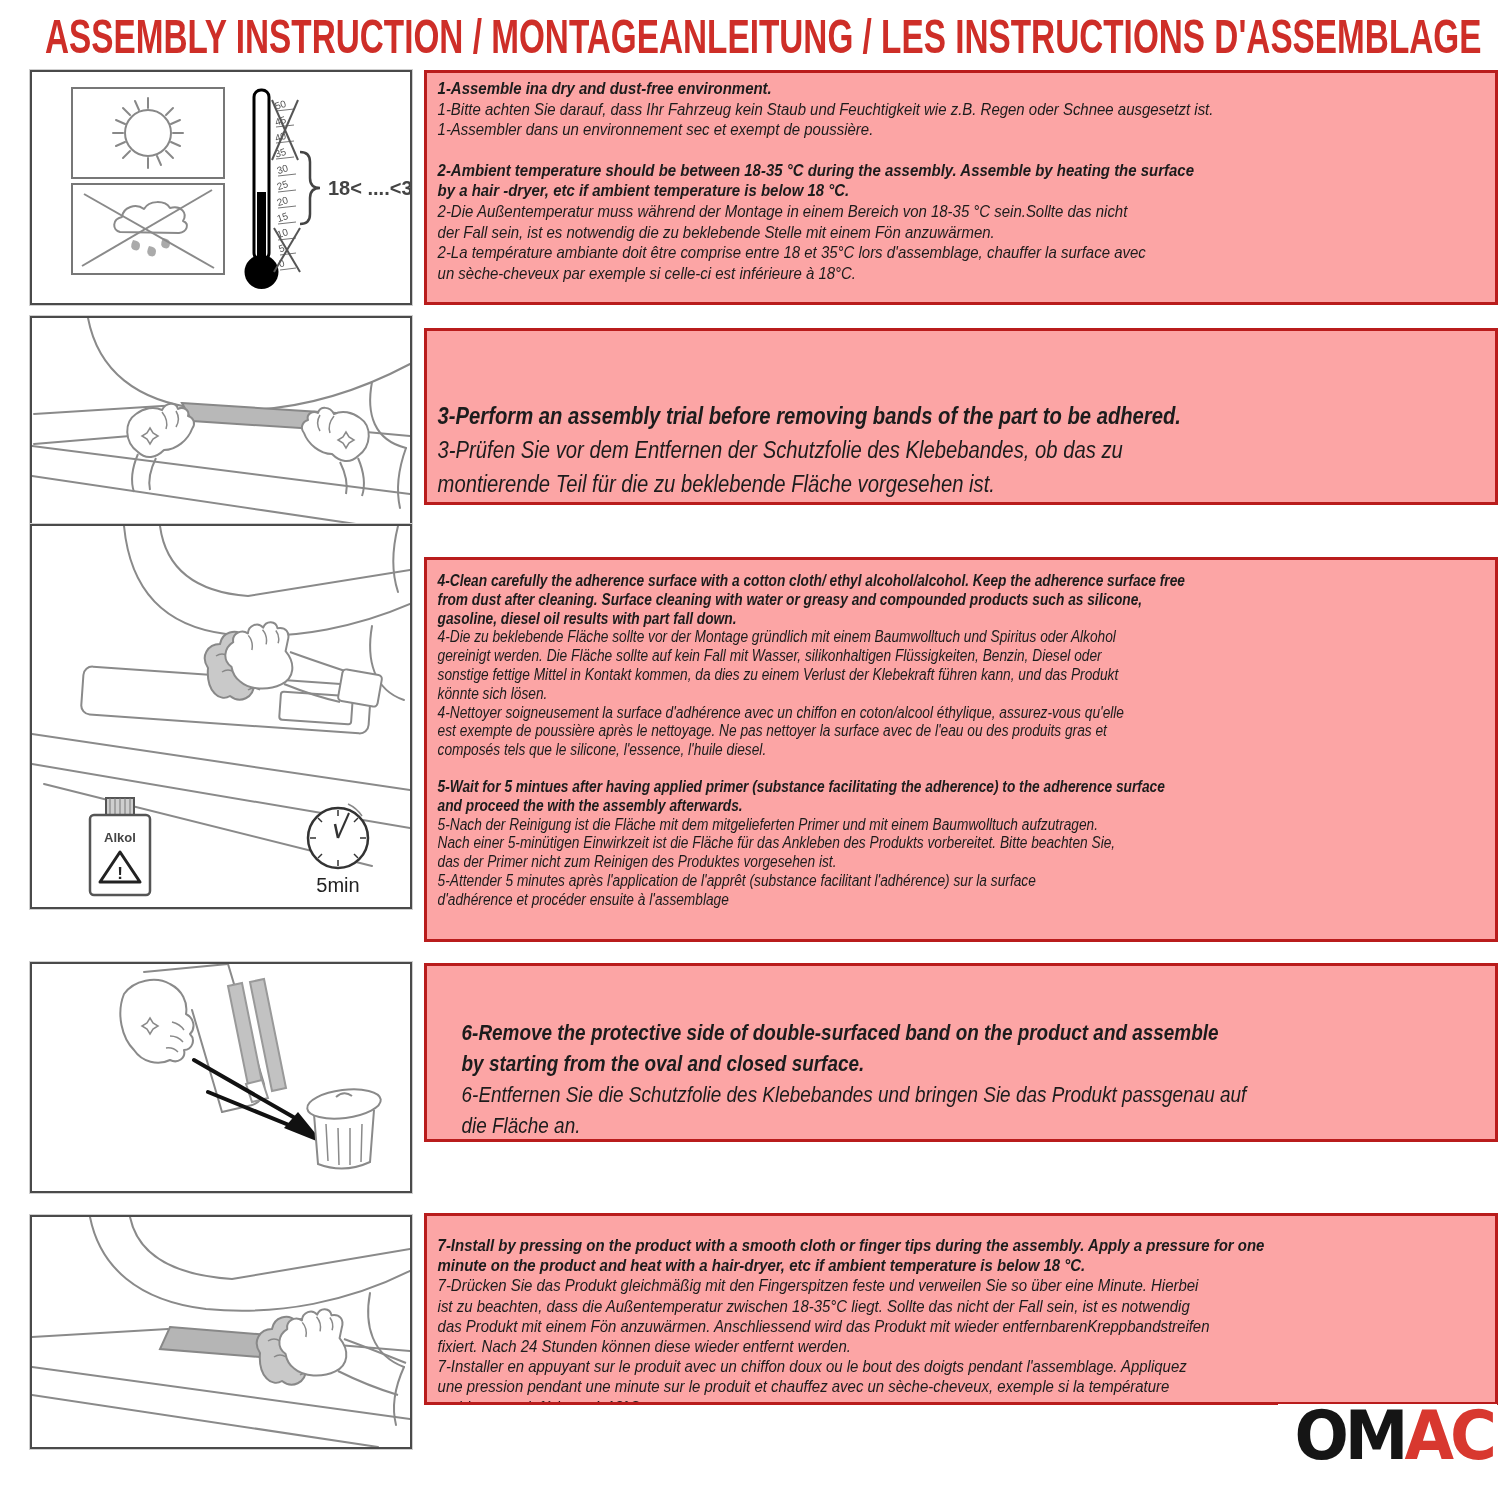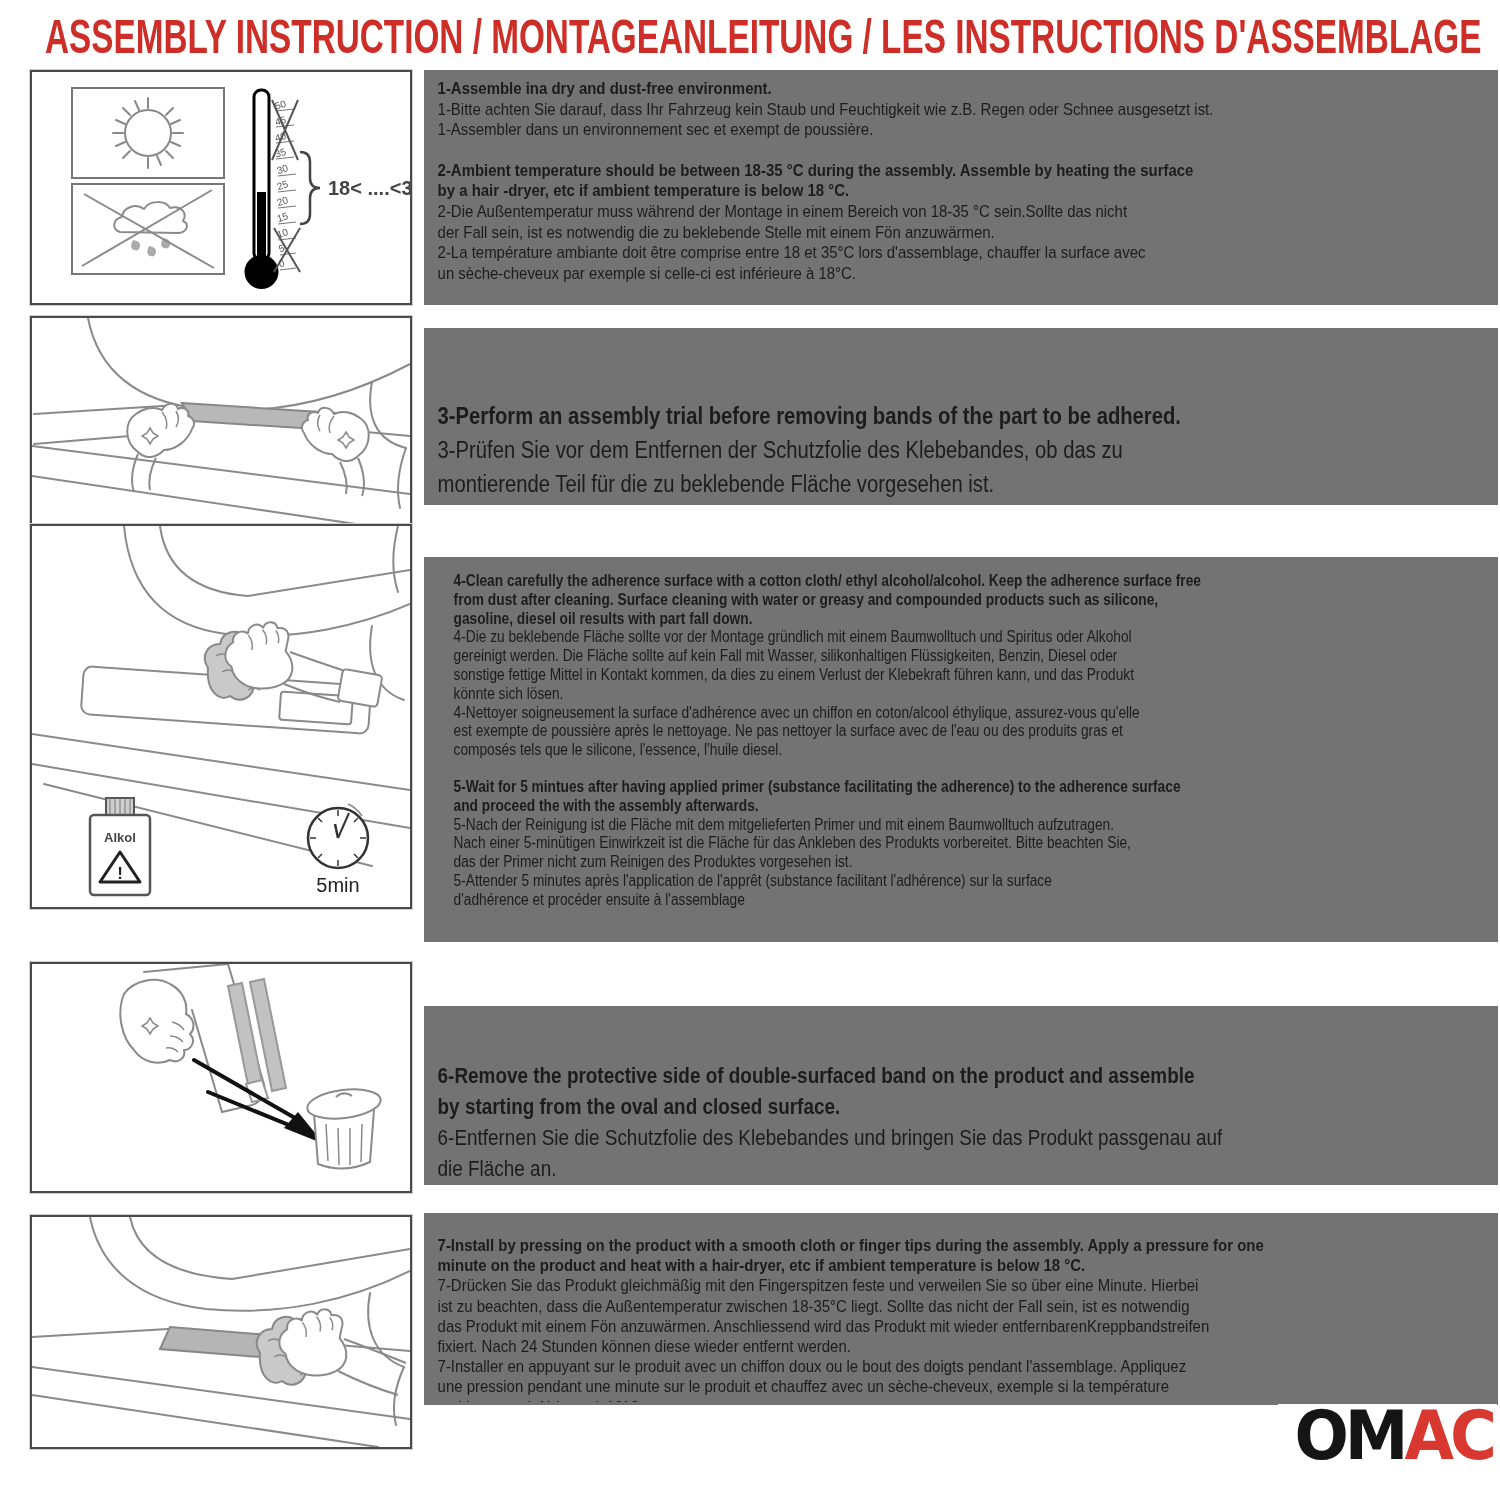--- a/index.html
+++ b/index.html
@@ -3,22 +3,22 @@
 <meta charset="utf-8">
 <style>
   html,body{margin:0;padding:0;background:#fff;}
   #canvas{position:relative;width:1500px;height:1500px;background:#fff;overflow:hidden;
           font-family:"Liberation Sans",sans-serif;color:#1c1c1c;}
   .title{position:absolute;left:45px;top:8px;font-size:49px;font-weight:bold;
          color:#ce2e28;white-space:nowrap;transform:scaleX(0.68);transform-origin:0 0;
          letter-spacing:0px;}
   .imgbox{position:absolute;left:30px;width:382px;background:#fff;border:2px solid #4a4a4a;
           box-sizing:border-box;box-shadow:0 0 0 1px #cfcfcf;}
-  .txtbox{position:absolute;left:424px;width:1074px;background:#737373;border:3px solid #737373;
-          box-sizing:border-box;overflow:hidden;}
+  .txtbox{position:absolute;left:424px;width:1074px;background:#fca5a5;border:3px solid #b91c1c;
+          box-sizing:border-box;overflow:hidden;font-style:italic;}
   .txtinner{transform:scaleX(0.88);transform-origin:0 0;width:113.5%;padding:0 14px 0 12px;box-sizing:border-box;}
   .p{white-space:pre-line;}
   .bold{font-weight:bold;}
   
   .s1 .p{font-size:17px;line-height:20.6px;}
   .s2 .p{font-size:23px;line-height:34px;}
   .s3 .p{font-size:15.6px;line-height:18.8px;}
   .s4 .p{font-size:21.5px;line-height:31px;}
   .s5 .p{font-size:17px;line-height:20.2px;}
   .mt1{margin-top:20px;}
@@ -233,21 +233,21 @@
           <line x1="286" y1="332" x2="290" y2="328"></line>
             <line x1="322" y1="296" x2="326" y2="292"></line>
         </g>
         <line x1="306" y1="312" x2="317" y2="287" stroke="#333" stroke-width="2"></line>
         <line x1="306" y1="312" x2="303" y2="298" stroke="#333" stroke-width="2.5"></line>
         <path d="M316,278 A34,34 0 0 1 330,290" fill="none" stroke="#888" stroke-width="1.5"></path>
         <text x="306" y="366" font-size="20" fill="#222" text-anchor="middle">5min</text>
       </g>
     </svg>
   </div>
-  <div class="txtbox s3" style="top:557px;height:385px;padding-left:16px;">
+  <div class="txtbox s3" style="top:557px;height:385px;">
     <div class="txtinner">
       <div class="p bold">4-Clean carefully the adherence surface with a cotton cloth/ ethyl alcohol/alcohol. Keep the adherence surface free
 from dust after cleaning. Surface cleaning with water or greasy and compounded products such as silicone,
 gasoline, diesel oil results with part fall down.</div>
       <div class="p">4-Die zu beklebende Fläche sollte vor der Montage gründlich mit einem Baumwolltuch und Spiritus oder Alkohol
 gereinigt werden. Die Fläche sollte auf kein Fall mit Wasser, silikonhaltigen Flüssigkeiten, Benzin, Diesel oder
 sonstige fettige Mittel in Kontakt kommen, da dies zu einem Verlust der Klebekraft führen kann, und das Produkt
 könnte sich lösen.
 4-Nettoyer soigneusement la surface d'adhérence avec un chiffon en coton/alcool éthylique, assurez-vous qu'elle
 est exempte de poussière après le nettoyage. Ne pas nettoyer la surface avec de l'eau ou des produits gras et
@@ -283,21 +283,21 @@
       </g>
       <polygon points="292,180 252,164 266,148" fill="#111"></polygon>
       <g fill="#fff" stroke="#8a8a8a" stroke-width="2">
         <path d="M282,150 L286,200 Q312,210 338,198 L342,146"></path>
         <ellipse cx="312" cy="140" rx="37" ry="14" transform="rotate(-7 312 140)"></ellipse>
         <path d="M304,133 q8,-7 16,-1" fill="none"></path>
         <path d="M294,160 L296,197 M306,164 L307,201 M318,164 L318,201 M330,160 L329,198" stroke-width="1.5" fill="none"></path>
       </g>
     </svg>
   </div>
-  <div class="txtbox s4" style="top:1006px;height:179px;">
+  <div class="txtbox s4" style="top:963px;height:179px;padding-left:24px;">
     <div class="txtinner">
       <div class="p bold">6-Remove the protective side of double-surfaced band on the product and assemble
 by starting from the oval and closed surface.</div>
       <div class="p">6-Entfernen Sie die Schutzfolie des Klebebandes und bringen Sie das Produkt passgenau auf
 die Fläche an.
 6-Retirer la partie protectrice de la bande adhésive à double face du produit et assembler-le
 en commençant par une surface ovale et fermée.</div>
     </div>
   </div>
 

